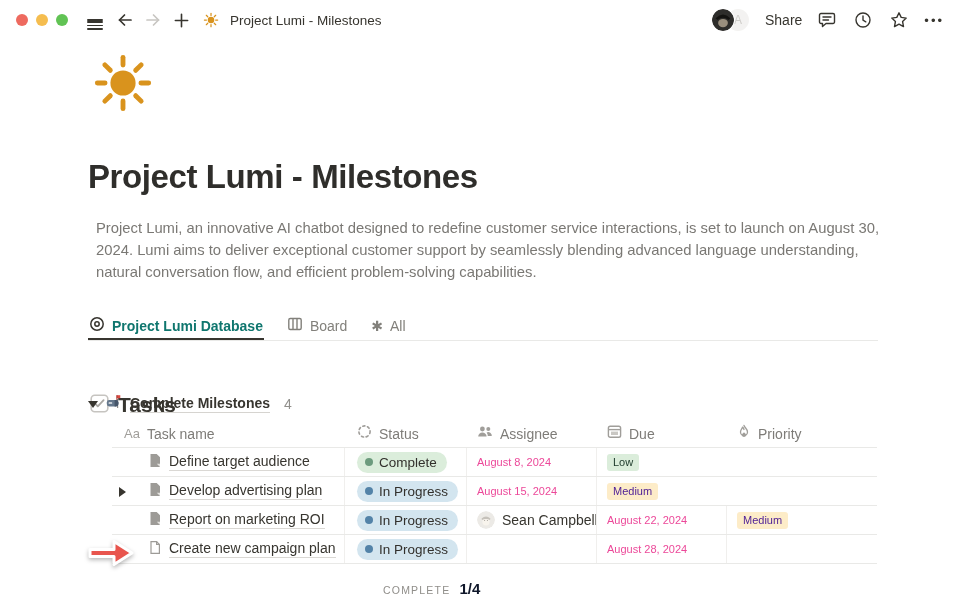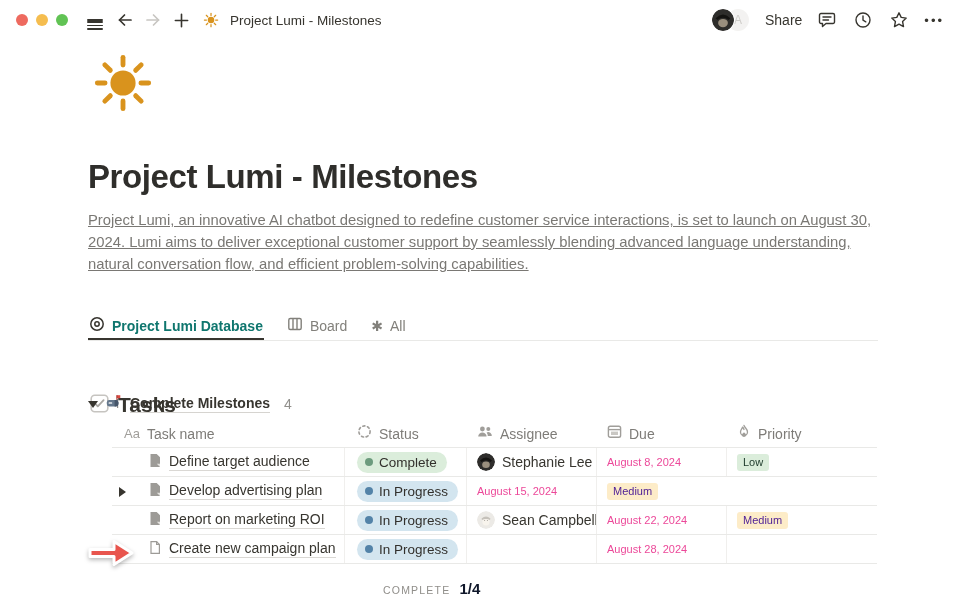--- a/index.html
+++ b/index.html
@@ -21,21 +21,21 @@
   .avatar-stack{position:relative;width:40px;height:24px;}
   .avatar-stack .ghost{position:absolute;left:16px;top:1px;width:22px;height:22px;border-radius:50%;
       background:#F1F0EE;color:#C3C1BD;font-size:12px;display:flex;align-items:center;justify-content:center;opacity:.8;}
   .avatar-stack .main-av{position:absolute;left:0;top:0;width:24px;height:24px;border-radius:50%;overflow:hidden;border:1px solid #fff;box-sizing:border-box;}
   .share-btn{font-size:14px;color:#37352F;}
   .dots{font-size:13px;letter-spacing:2px;color:#37352F;}
 
   
   .page-sun{position:absolute;left:92px;top:52px;width:62px;height:62px;}
   .page-title{position:absolute;left:88px;top:158px;margin:0;font-size:33px;font-weight:700;letter-spacing:-0.4px;color:#2F2E2B;}
-  .page-desc{position:absolute;left:88px;top:210px;width:800px;margin:0;font-size:14.8px;line-height:21.8px;color:#7A7874;text-decoration:underline;}
+  .page-desc{position:absolute;left:88px;top:210px;width:800px;margin:8px;font-size:14.8px;line-height:21.8px;color:#7A7874;}
 
   
   .tabs{position:absolute;left:88px;top:311px;width:790px;height:29px;border-bottom:1px solid #E9E9E7;display:flex;align-items:stretch;box-sizing:content-box;}
   .tab{display:flex;align-items:center;gap:7px;margin-right:22px;padding:0 1px;font-size:14px;color:#82807B;cursor:default;}
   .tab.active{color:#0f766e;font-weight:600;box-shadow:inset 0 -2px 0 #37352F;}
   .spark{font-size:14px;line-height:1;color:#82807B;}
 
   
   .tasks-head{position:absolute;left:90px;top:353px;display:flex;align-items:center;gap:9px;margin-top:40px;}
   .tasks-head h2{margin:0;font-size:21px;font-weight:700;color:#37352F;}
@@ -292,30 +292,20 @@
               </svg>
           </span>
           <span class="task-name">Define target audience</span>
         </div>
         <div class="cell c2">
           <span class="pill green">
               <span class="dot"></span>
               <span>Complete</span>
             </span>
         </div>
-        <div class="cell c3">
-          <span class="avatar">
-            <svg width="18" height="18" viewBox="0 0 18 18">
-                <circle cx="9" cy="9" r="9" fill="#2E2D2B"></circle>
-                <ellipse cx="9" cy="11.8" rx="3.8" ry="3.2" fill="#9A8F7E"></ellipse>
-                <path d="M3 7.5 Q9 1.5 15 7.5 L13.5 9 Q9 5.5 4.5 9 Z" fill="#141311"></path>
-              </svg>
-          </span>
-          <span class="assignee-name">Stephanie Lee</span>
-        </div>
         <div class="cell c4">
           <span class="due-text">August 8, 2024</span>
         </div>
         <div class="cell c5">
           <span class="tag green">Low</span>
         </div>
       </div>
 
       <div class="trow">
         <div class="cell c1">

